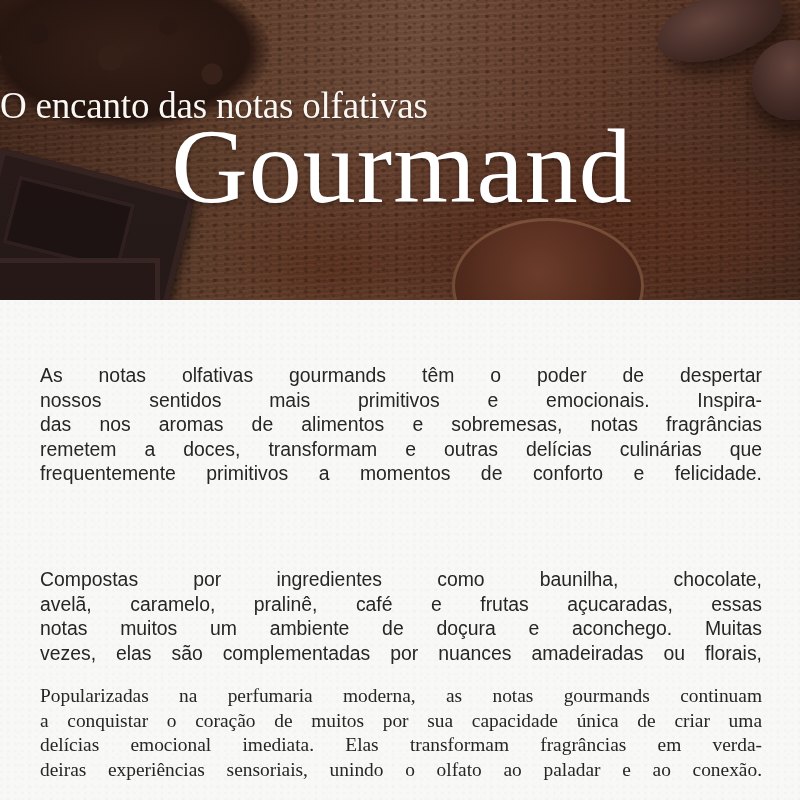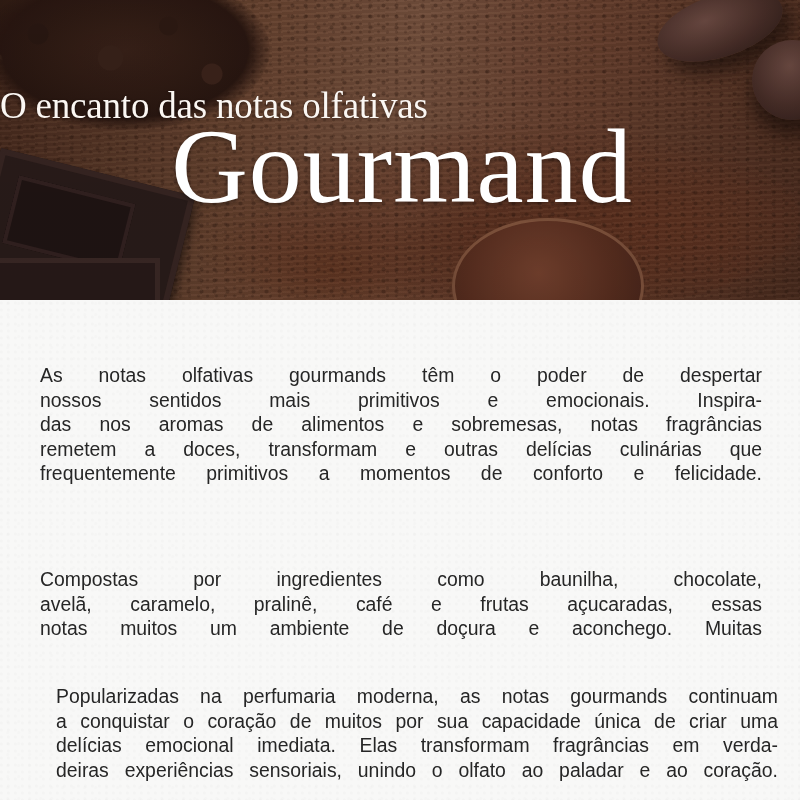--- a/index.html
+++ b/index.html
@@ -146,21 +146,21 @@
   .line {
     display: block;
     height: 24.6px;
     line-height: 24.6px;
     text-align: justify;
     text-align-last: justify;
     white-space: nowrap;
   }
   .p1 { position: absolute; top: 0; left: 0; width: 722px; }
   .p2 { position: absolute; top: 169px; left: 0; width: 722px; margin-top: 35px; }
-  .p3 { position: absolute; top: 321px; left: 16px; width: 722px; }
+  .p3 { position: absolute; top: 321px; left: 0; width: 722px; font-family: Liberation Serif, serif; }
 </style>
 </head>
 <body>
 
 <div class="page">
 
   <header class="banner">
     <div class="powder"></div>
     <div class="grain"></div>
     <div class="bowl-top"></div>
@@ -182,23 +182,24 @@
       <span class="line">nossos sentidos mais primitivos e emocionais. Inspira-</span>
       <span class="line">das nos aromas de alimentos e sobremesas, notas fragrâncias</span>
       <span class="line">remetem a doces, transformam e outras delícias culinárias que</span>
       <span class="line">frequentemente primitivos a momentos de conforto e felicidade.</span>
     </p>
 
     <p class="para p2">
       <span class="line">Compostas por ingredientes como baunilha, chocolate,</span>
       <span class="line">avelã, caramelo, pralinê, café e frutas açucaradas, essas</span>
       <span class="line">notas muitos um ambiente de doçura e aconchego. Muitas</span>
+      <span class="line">vezes, elas são complementadas por nuances amadeiradas ou florais,</span>
     </p>
 
     <p class="para p3">
       <span class="line">Popularizadas na perfumaria moderna, as notas gourmands continuam</span>
       <span class="line">a conquistar o coração de muitos por sua capacidade única de criar uma</span>
       <span class="line">delícias emocional imediata. Elas transformam fragrâncias em verda-</span>
-      <span class="line">deiras experiências sensoriais, unindo o olfato ao paladar e ao coração.</span>
+      <span class="line">deiras experiências sensoriais, unindo o olfato ao paladar e ao conexão.</span>
     </p>
   </main>
 
 </div>
 
 </body></html>

